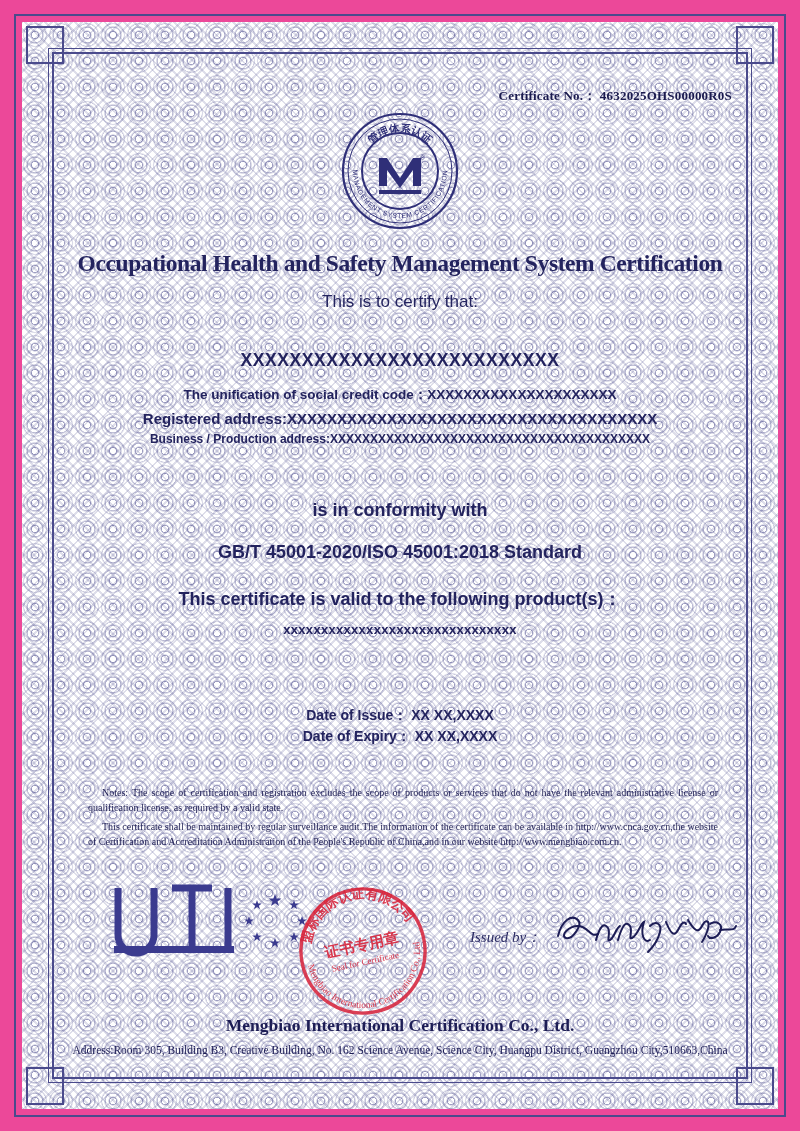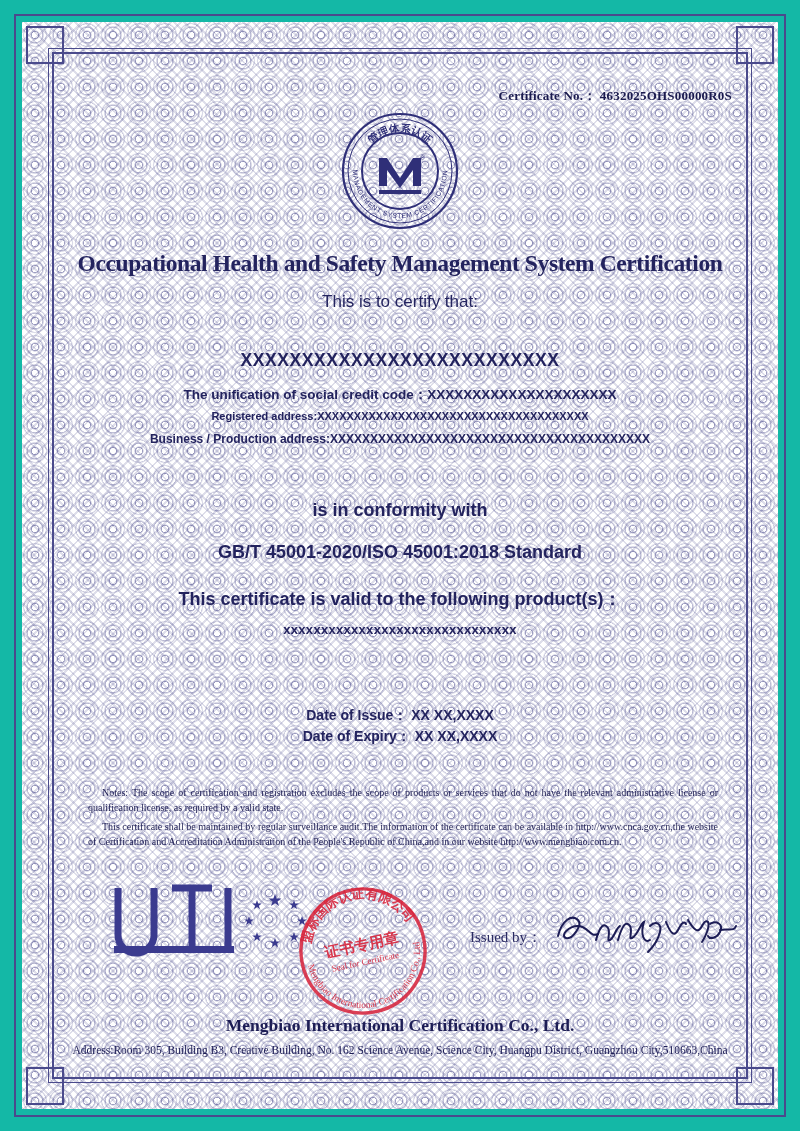--- a/index.html
+++ b/index.html
@@ -15,21 +15,21 @@
     position: relative;
     overflow: hidden;
   }
 
   
   .page {
     position: absolute;
     left: 0; top: 0;
     width: 800px;
     height: 1131px;
-    background: #14b8a6;
+    background: #ec4899;
   }
   .frame-outer {
     position: absolute;
     left: 14px; top: 14px;
     right: 14px; bottom: 14px;
     border: 2px solid #4a4a8c;
   }
   .frame-guilloche {
     position: absolute;
     left: 22px; top: 22px;
@@ -149,21 +149,21 @@
     text-align: center;
     font-size: 13.5px;
     font-weight: bold;
     color: #23235e;
   }
   .line-reg {
     position: absolute;
     left: 0; right: 0;
     top: 350px;
     text-align: center;
-    font-size: 11px;
+    font-size: 15px;
     font-weight: bold;
     color: #23235e;
   }
   .line-biz {
     position: absolute;
     left: 0; right: 0;
     top: 372px;
     text-align: center;
     font-size: 12px;
     font-weight: bold;
@@ -255,20 +255,21 @@
     height: 150px;
     transform: rotate(-12deg);
   }
   .issued {
     position: absolute;
     left: 410px;
     top: 58px;
     font-family: "Liberation Serif", serif;
     font-size: 15px;
     color: #2b2b63;
+    font-style: italic;
   }
   .signature {
     position: absolute;
     left: 492px;
     top: 30px;
     width: 190px;
     height: 60px;
   }
 
   .org-name {

